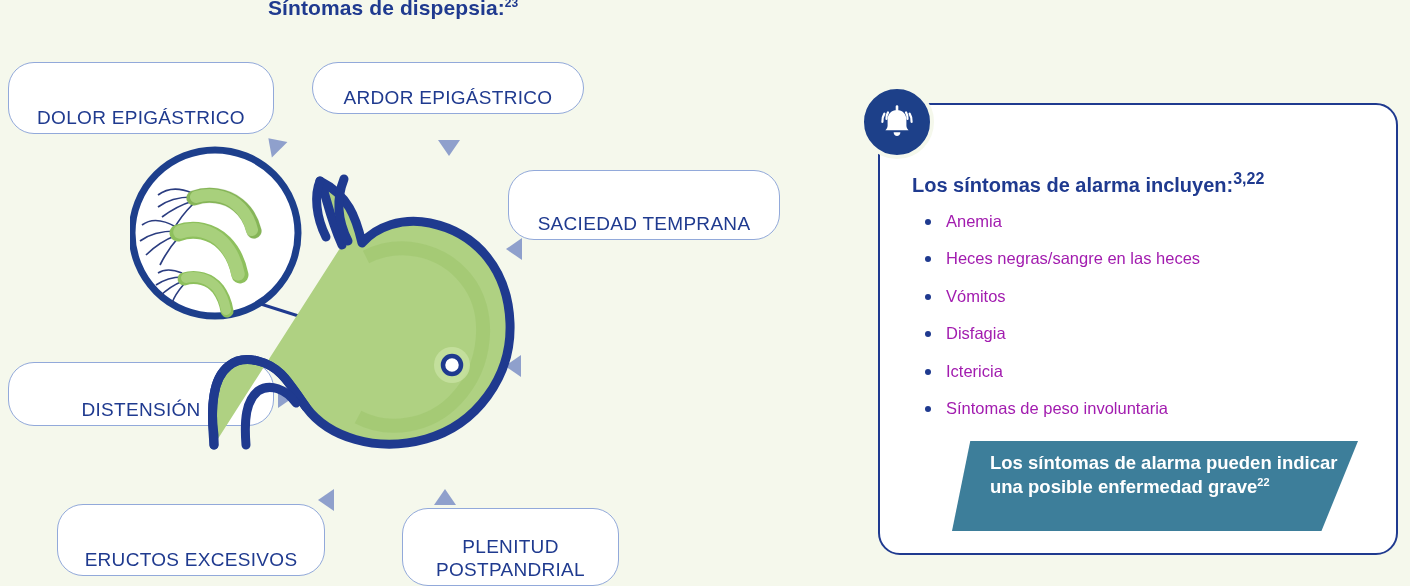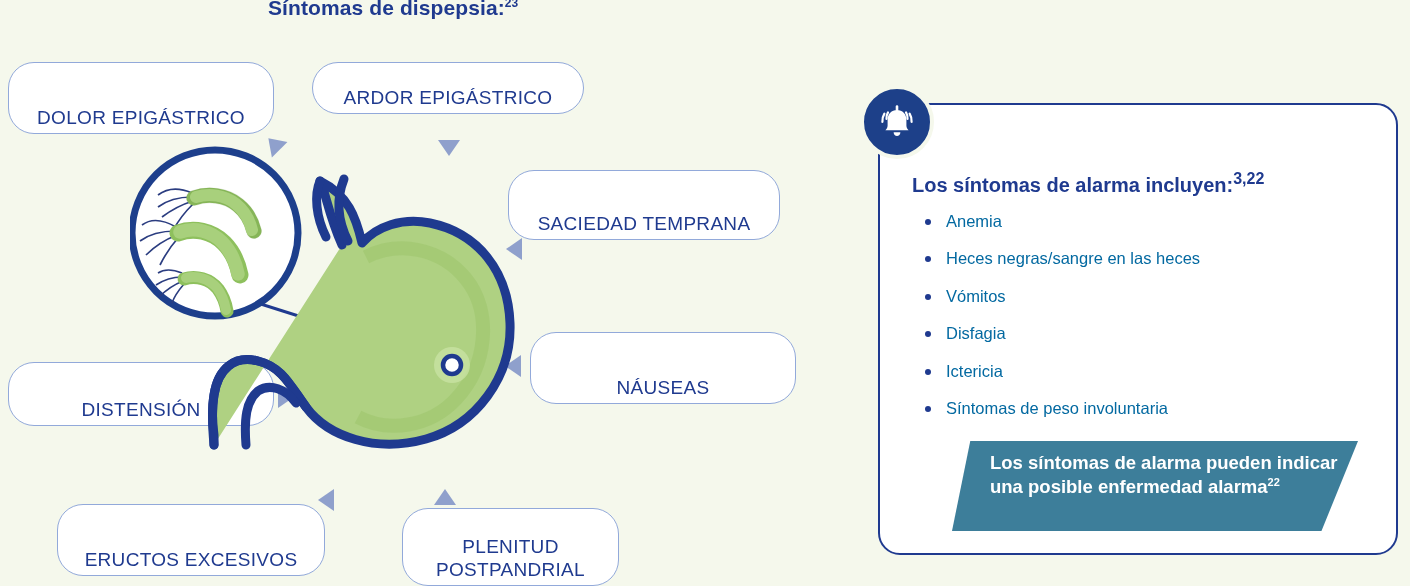--- a/index.html
+++ b/index.html
@@ -136,21 +136,21 @@
     left: 916px;
     top: 212px;
     width: 460px;
     margin: 0;
     padding: 0;
     list-style: none;
   }
   #alarm-list li {
     position: relative;
     font-size: 16.5px;
-    color: #0369a1;
+    color: #a21caf;
     padding-left: 30px;
     margin-bottom: 18.5px;
     line-height: 1.15;
     white-space: nowrap;
   }
   #alarm-list li::before {
     content: "";
     position: absolute;
     left: 9px;
     top: 7px;
@@ -197,23 +197,20 @@
   <div id="title"><span>Síntomas de dispepsia:</span><sup>23</sup></div>
 
   <div class="pill" id="pill-dolor">
     <span>DOLOR EPIGÁSTRICO</span>
   </div>
   <div class="pill" id="pill-ardor">
     <span>ARDOR EPIGÁSTRICO</span>
   </div>
   <div class="pill" id="pill-saciedad">
     <span>SACIEDAD TEMPRANA</span>
-  </div>
-  <div class="pill" id="pill-nauseas">
-    <span>NÁUSEAS</span>
   </div>
   <div class="pill" id="pill-distension">
     <span>DISTENSIÓN</span>
   </div>
   <div class="pill" id="pill-eructos">
     <span>ERUCTOS EXCESIVOS</span>
   </div>
   <div class="pill" id="pill-plenitud">
     <span>
       <span>PLENITUD</span><br>
@@ -316,17 +313,17 @@
     <li>Disfagia</li>
     <li>Ictericia</li>
     <li>Síntomas de peso involuntaria</li>
   </ul>
 
   <div id="callout">
     <div id="callout-shape"></div>
     <div id="callout-text">
       <span>Los síntomas de alarma pueden</span>
       <span>indicar una posible enfermedad</span>
-      <span>alarma</span><sup>22</sup>
+      <span>grave</span><sup>22</sup>
     </div>
   </div>
 
 </div>
 
 </body></html>

